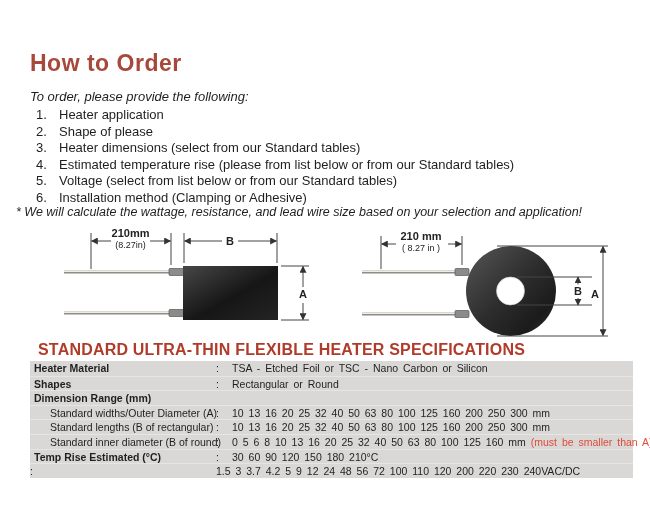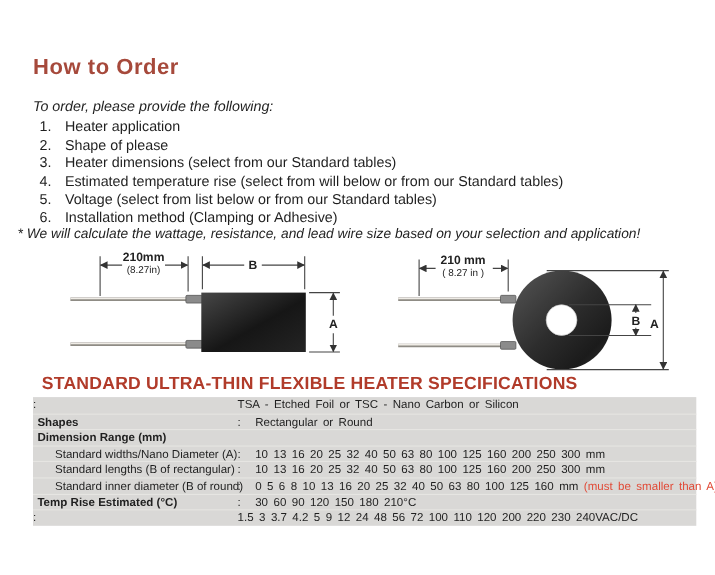--- a/index.html
+++ b/index.html
@@ -1,18 +1,18 @@
 <!DOCTYPE html>
 <html><head>
 <meta charset="utf-8">
 <style>
   html,body{margin:0;padding:0;background:#fff;}
   .page{position:relative;width:650px;height:523px;background:#ffffff;overflow:hidden;
         font-family:"Liberation Sans",sans-serif;color:#1f1f1f;}
-  .title{position:absolute;left:30px;top:50px;font-size:20px;font-weight:bold;
+  .title{position:absolute;left:30px;top:50px;font-size:23px;font-weight:bold;
          color:#a6493b;letter-spacing:.5px;}
   .intro{position:absolute;left:30px;top:89px;font-size:13px;font-style:italic;}
   .order-list{position:absolute;left:30px;top:107px;font-size:13px;}
   .order-list .li{display:flex;height:16.5px;line-height:16.5px;}
   .order-list .num{width:23px;padding-left:6px;flex:none;}
   .note{position:absolute;left:16px;top:205px;font-size:12.5px;font-style:italic;}
   .diagrams{position:absolute;left:0;top:226px;width:650px;height:122px;}
   .sec-heading{position:absolute;left:38px;top:341px;font-size:16px;font-weight:bold;
                color:#b13b2a;letter-spacing:.2px;}
   .spec-table{position:absolute;left:30px;top:361px;width:603px;background:#d9d8d6;
@@ -45,21 +45,21 @@
     <div class="li">
         <span class="num">2.</span>
         <span>Shape of please</span>
       </div>
     <div class="li">
         <span class="num">3.</span>
         <span>Heater dimensions (select from our Standard tables)</span>
       </div>
     <div class="li">
         <span class="num">4.</span>
-        <span>Estimated temperature rise (select from will below or from our Standard tables)</span>
+        <span>Estimated temperature rise (please from list below or from our Standard tables)</span>
       </div>
     <div class="li">
         <span class="num">5.</span>
         <span>Voltage (select from list below or from our Standard tables)</span>
       </div>
     <div class="li">
         <span class="num">6.</span>
         <span>Installation method (Clamping or Adhesive)</span>
       </div>
   </div>
@@ -144,35 +144,36 @@
       <text class="dim-s" x="421" y="251" text-anchor="middle">( 8.27 in )</text>
       <text class="dim-t" x="578" y="295" text-anchor="middle">B</text>
       <text class="dim-t" x="595" y="298" text-anchor="middle">A</text>
     </g>
   </svg>
 
   <div class="sec-heading">STANDARD ULTRA-THIN FLEXIBLE HEATER SPECIFICATIONS</div>
 
   <div class="spec-table">
     <div class="trow">
+      <span class="lbl">Heater Material</span>
       <span class="colon">:</span>
       <span class="val">TSA - Etched Foil  or  TSC - Nano Carbon  or  Silicon</span>
     </div>
     <div class="trow">
       <span class="lbl">Shapes</span>
       <span class="colon">:</span>
       <span class="val">Rectangular or Round</span>
     </div>
     <div class="trow">
       <span class="lbl">Dimension Range (mm)</span>
       <span class="colon"></span>
       <span class="val"></span>
     </div>
     <div class="trow sub">
-      <span class="lbl">Standard widths/Nano Diameter (A)</span>
+      <span class="lbl">Standard widths/Outer Diameter (A)</span>
       <span class="colon">:</span>
       <span class="val">10 13 16 20 25 32 40 50 63 80 100 125 160 200 250 300 mm</span>
     </div>
     <div class="trow sub">
       <span class="lbl">Standard lengths (B of rectangular)</span>
       <span class="colon">:</span>
       <span class="val">10 13 16 20 25 32 40 50 63 80 100 125 160 200 250 300 mm</span>
     </div>
     <div class="trow sub">
       <span class="lbl">Standard inner diameter (B of round)</span>

